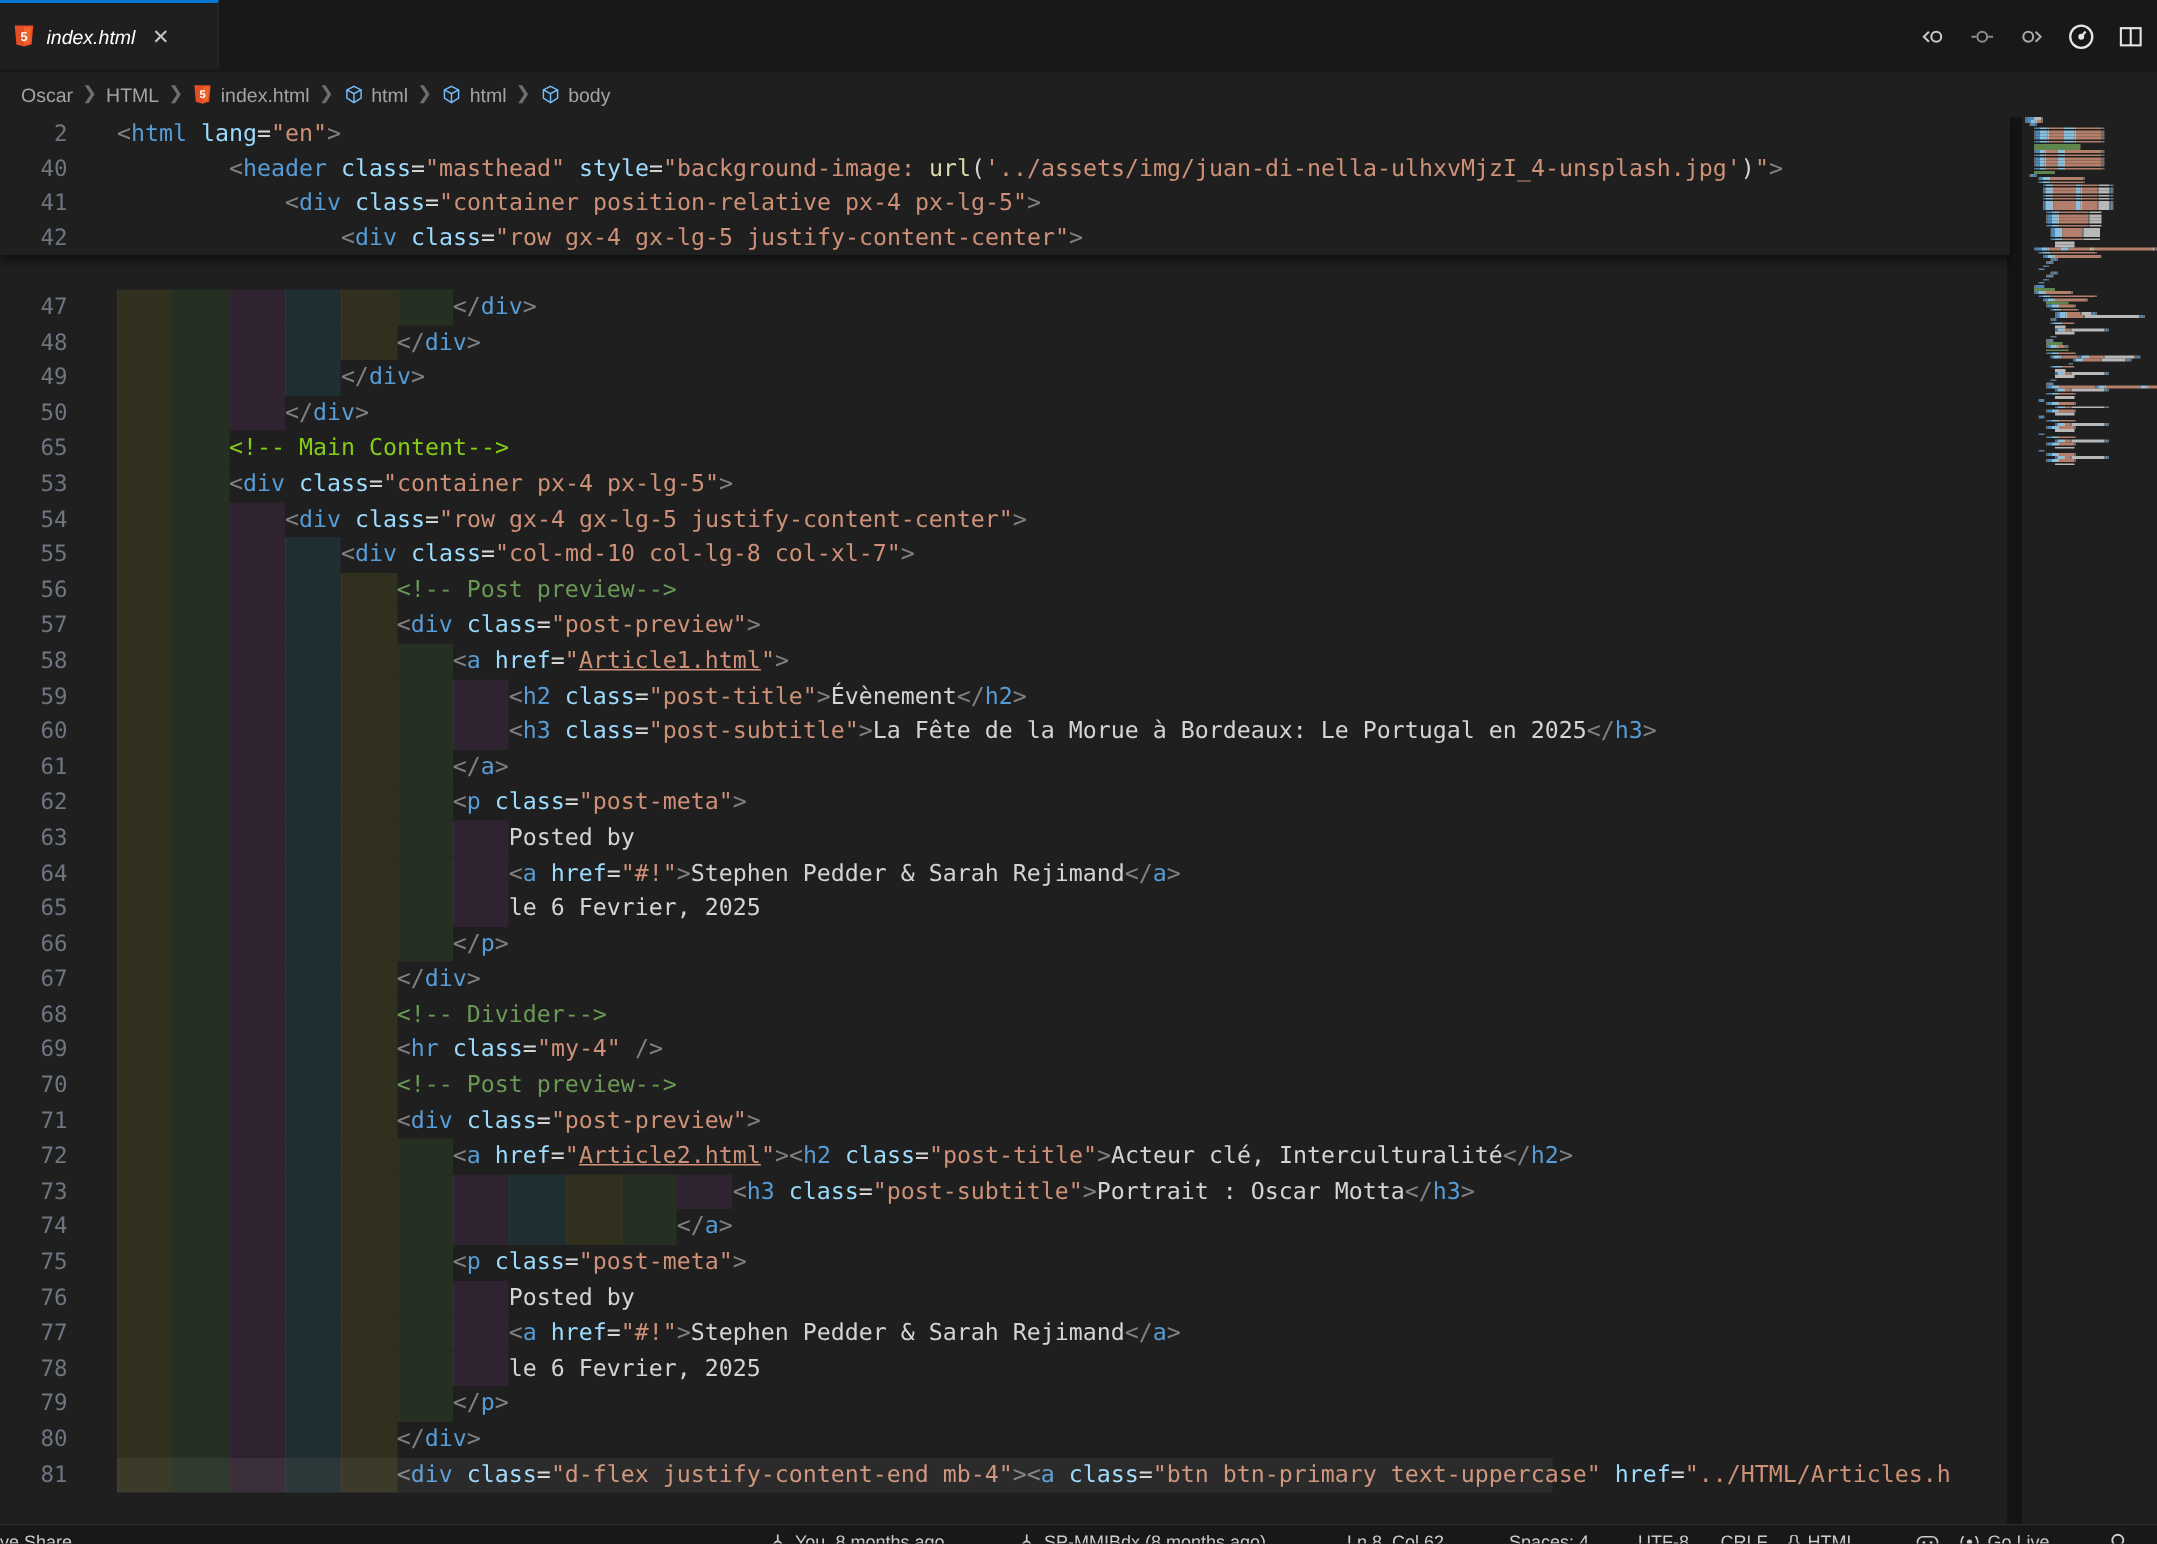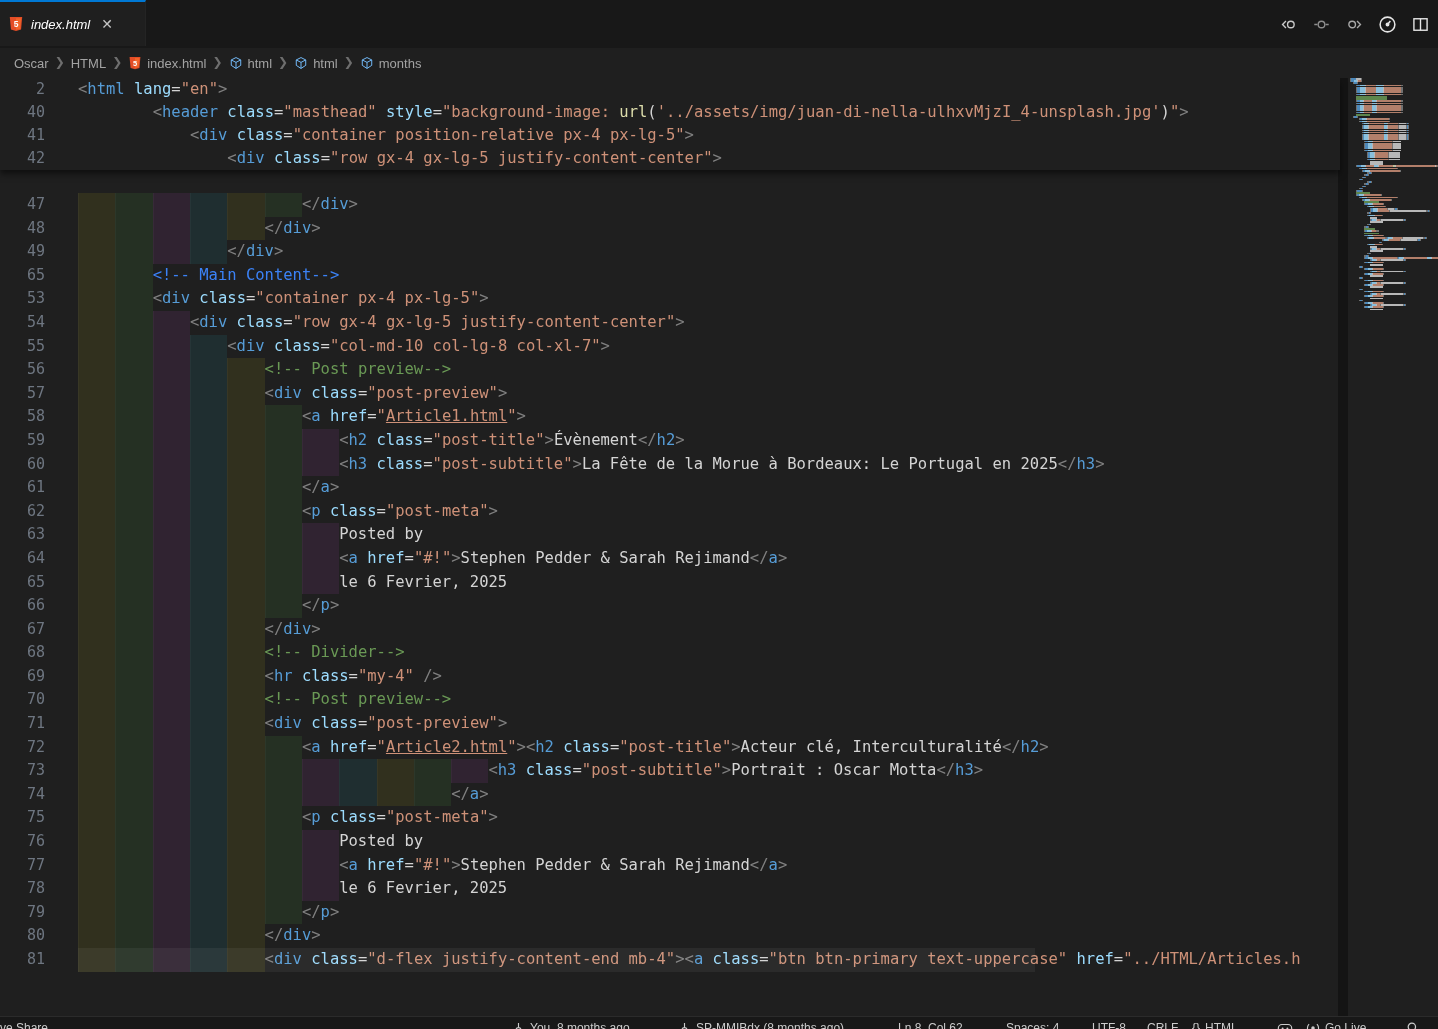--- a/index.html
+++ b/index.html
@@ -148,30 +148,31 @@
       <span>html</span>
     </span>
     <span class="sep">❯</span>
     <span class="bc">
       <span>
         <svg width="14" height="14" viewBox="0 0 16 16" fill="none" stroke="#75beff" stroke-width="1.1">
           <path d="M8 1.8l5.4 2.7v6.2L8 14.2 2.6 10.7V4.5z"></path>
           <path d="M2.6 4.5 8 7.3l5.4-2.8M8 7.3v6.9"></path>
         </svg>
       </span>
-      <span>months</span>
+      <span>body</span>
     </span>
   </div>
 
 <div class="editor">
   <div class="codelines" id="codelines">
       <div class="cl"><span class="ln">47</span><span class="ib" style="background: rgb(49, 48, 30);"></span><span class="ib" style="background: rgb(37, 48, 35);"></span><span class="ib" style="background: rgb(48, 35, 49);"></span><span class="ib" style="background: rgb(31, 46, 48);"></span><span class="ib" style="background: rgb(49, 48, 30);"></span><span class="ib" style="background: rgb(37, 48, 35);"></span><span style="color: rgb(128, 128, 128);">&lt;/</span><span style="color: rgb(86, 156, 214);">div</span><span style="color: rgb(128, 128, 128);">&gt;</span></div>
       <div class="cl"><span class="ln">48</span><span class="ib" style="background: rgb(49, 48, 30);"></span><span class="ib" style="background: rgb(37, 48, 35);"></span><span class="ib" style="background: rgb(48, 35, 49);"></span><span class="ib" style="background: rgb(31, 46, 48);"></span><span class="ib" style="background: rgb(49, 48, 30);"></span><span style="color: rgb(128, 128, 128);">&lt;/</span><span style="color: rgb(86, 156, 214);">div</span><span style="color: rgb(128, 128, 128);">&gt;</span></div>
       <div class="cl"><span class="ln">49</span><span class="ib" style="background: rgb(49, 48, 30);"></span><span class="ib" style="background: rgb(37, 48, 35);"></span><span class="ib" style="background: rgb(48, 35, 49);"></span><span class="ib" style="background: rgb(31, 46, 48);"></span><span style="color: rgb(128, 128, 128);">&lt;/</span><span style="color: rgb(86, 156, 214);">div</span><span style="color: rgb(128, 128, 128);">&gt;</span></div>
-      <div class="cl"><span class="ln">65</span><span class="ib" style="background: rgb(49, 48, 30);"></span><span class="ib" style="background: rgb(37, 48, 35);"></span><span style="color: #3b82f6;">&lt;!-- Main Content--&gt;</span></div>
+      <div class="cl"><span class="ln">50</span><span class="ib" style="background: rgb(49, 48, 30);"></span><span class="ib" style="background: rgb(37, 48, 35);"></span><span class="ib" style="background: rgb(48, 35, 49);"></span><span style="color: rgb(128, 128, 128);">&lt;/</span><span style="color: rgb(86, 156, 214);">div</span><span style="color: rgb(128, 128, 128);">&gt;</span></div>
+      <div class="cl"><span class="ln">65</span><span class="ib" style="background: rgb(49, 48, 30);"></span><span class="ib" style="background: rgb(37, 48, 35);"></span><span style="color: #84cc16;">&lt;!-- Main Content--&gt;</span></div>
       <div class="cl"><span class="ln">53</span><span class="ib" style="background: rgb(49, 48, 30);"></span><span class="ib" style="background: rgb(37, 48, 35);"></span><span style="color: rgb(128, 128, 128);">&lt;</span><span style="color: rgb(86, 156, 214);">div</span><span style="color: rgb(156, 220, 254);"> class</span><span style="color: rgb(212, 212, 212);">=</span><span style="color: rgb(206, 145, 120);">"container px-4 px-lg-5"</span><span style="color: rgb(128, 128, 128);">&gt;</span></div>
       <div class="cl"><span class="ln">54</span><span class="ib" style="background: rgb(49, 48, 30);"></span><span class="ib" style="background: rgb(37, 48, 35);"></span><span class="ib" style="background: rgb(48, 35, 49);"></span><span style="color: rgb(128, 128, 128);">&lt;</span><span style="color: rgb(86, 156, 214);">div</span><span style="color: rgb(156, 220, 254);"> class</span><span style="color: rgb(212, 212, 212);">=</span><span style="color: rgb(206, 145, 120);">"row gx-4 gx-lg-5 justify-content-center"</span><span style="color: rgb(128, 128, 128);">&gt;</span></div>
       <div class="cl"><span class="ln">55</span><span class="ib" style="background: rgb(49, 48, 30);"></span><span class="ib" style="background: rgb(37, 48, 35);"></span><span class="ib" style="background: rgb(48, 35, 49);"></span><span class="ib" style="background: rgb(31, 46, 48);"></span><span style="color: rgb(128, 128, 128);">&lt;</span><span style="color: rgb(86, 156, 214);">div</span><span style="color: rgb(156, 220, 254);"> class</span><span style="color: rgb(212, 212, 212);">=</span><span style="color: rgb(206, 145, 120);">"col-md-10 col-lg-8 col-xl-7"</span><span style="color: rgb(128, 128, 128);">&gt;</span></div>
       <div class="cl"><span class="ln">56</span><span class="ib" style="background: rgb(49, 48, 30);"></span><span class="ib" style="background: rgb(37, 48, 35);"></span><span class="ib" style="background: rgb(48, 35, 49);"></span><span class="ib" style="background: rgb(31, 46, 48);"></span><span class="ib" style="background: rgb(49, 48, 30);"></span><span style="color: rgb(106, 153, 85);">&lt;!-- Post preview--&gt;</span></div>
       <div class="cl"><span class="ln">57</span><span class="ib" style="background: rgb(49, 48, 30);"></span><span class="ib" style="background: rgb(37, 48, 35);"></span><span class="ib" style="background: rgb(48, 35, 49);"></span><span class="ib" style="background: rgb(31, 46, 48);"></span><span class="ib" style="background: rgb(49, 48, 30);"></span><span style="color: rgb(128, 128, 128);">&lt;</span><span style="color: rgb(86, 156, 214);">div</span><span style="color: rgb(156, 220, 254);"> class</span><span style="color: rgb(212, 212, 212);">=</span><span style="color: rgb(206, 145, 120);">"post-preview"</span><span style="color: rgb(128, 128, 128);">&gt;</span></div>
       <div class="cl"><span class="ln">58</span><span class="ib" style="background: rgb(49, 48, 30);"></span><span class="ib" style="background: rgb(37, 48, 35);"></span><span class="ib" style="background: rgb(48, 35, 49);"></span><span class="ib" style="background: rgb(31, 46, 48);"></span><span class="ib" style="background: rgb(49, 48, 30);"></span><span class="ib" style="background: rgb(37, 48, 35);"></span><span style="color: rgb(128, 128, 128);">&lt;</span><span style="color: rgb(86, 156, 214);">a</span><span style="color: rgb(156, 220, 254);"> href</span><span style="color: rgb(212, 212, 212);">=</span><span style="color: rgb(206, 145, 120);">"</span><span class="lnk" style="color: rgb(206, 145, 120);">Article1.html</span><span style="color: rgb(206, 145, 120);">"</span><span style="color: rgb(128, 128, 128);">&gt;</span></div>
       <div class="cl"><span class="ln">59</span><span class="ib" style="background: rgb(49, 48, 30);"></span><span class="ib" style="background: rgb(37, 48, 35);"></span><span class="ib" style="background: rgb(48, 35, 49);"></span><span class="ib" style="background: rgb(31, 46, 48);"></span><span class="ib" style="background: rgb(49, 48, 30);"></span><span class="ib" style="background: rgb(37, 48, 35);"></span><span class="ib" style="background: rgb(48, 35, 49);"></span><span style="color: rgb(128, 128, 128);">&lt;</span><span style="color: rgb(86, 156, 214);">h2</span><span style="color: rgb(156, 220, 254);"> class</span><span style="color: rgb(212, 212, 212);">=</span><span style="color: rgb(206, 145, 120);">"post-title"</span><span style="color: rgb(128, 128, 128);">&gt;</span><span style="color: rgb(212, 212, 212);">Évènement</span><span style="color: rgb(128, 128, 128);">&lt;/</span><span style="color: rgb(86, 156, 214);">h2</span><span style="color: rgb(128, 128, 128);">&gt;</span></div>
       <div class="cl"><span class="ln">60</span><span class="ib" style="background: rgb(49, 48, 30);"></span><span class="ib" style="background: rgb(37, 48, 35);"></span><span class="ib" style="background: rgb(48, 35, 49);"></span><span class="ib" style="background: rgb(31, 46, 48);"></span><span class="ib" style="background: rgb(49, 48, 30);"></span><span class="ib" style="background: rgb(37, 48, 35);"></span><span class="ib" style="background: rgb(48, 35, 49);"></span><span style="color: rgb(128, 128, 128);">&lt;</span><span style="color: rgb(86, 156, 214);">h3</span><span style="color: rgb(156, 220, 254);"> class</span><span style="color: rgb(212, 212, 212);">=</span><span style="color: rgb(206, 145, 120);">"post-subtitle"</span><span style="color: rgb(128, 128, 128);">&gt;</span><span style="color: rgb(212, 212, 212);">La Fête de la Morue à Bordeaux: Le Portugal en 2025</span><span style="color: rgb(128, 128, 128);">&lt;/</span><span style="color: rgb(86, 156, 214);">h3</span><span style="color: rgb(128, 128, 128);">&gt;</span></div>
       <div class="cl"><span class="ln">61</span><span class="ib" style="background: rgb(49, 48, 30);"></span><span class="ib" style="background: rgb(37, 48, 35);"></span><span class="ib" style="background: rgb(48, 35, 49);"></span><span class="ib" style="background: rgb(31, 46, 48);"></span><span class="ib" style="background: rgb(49, 48, 30);"></span><span class="ib" style="background: rgb(37, 48, 35);"></span><span style="color: rgb(128, 128, 128);">&lt;/</span><span style="color: rgb(86, 156, 214);">a</span><span style="color: rgb(128, 128, 128);">&gt;</span></div>
       <div class="cl"><span class="ln">62</span><span class="ib" style="background: rgb(49, 48, 30);"></span><span class="ib" style="background: rgb(37, 48, 35);"></span><span class="ib" style="background: rgb(48, 35, 49);"></span><span class="ib" style="background: rgb(31, 46, 48);"></span><span class="ib" style="background: rgb(49, 48, 30);"></span><span class="ib" style="background: rgb(37, 48, 35);"></span><span style="color: rgb(128, 128, 128);">&lt;</span><span style="color: rgb(86, 156, 214);">p</span><span style="color: rgb(156, 220, 254);"> class</span><span style="color: rgb(212, 212, 212);">=</span><span style="color: rgb(206, 145, 120);">"post-meta"</span><span style="color: rgb(128, 128, 128);">&gt;</span></div>

